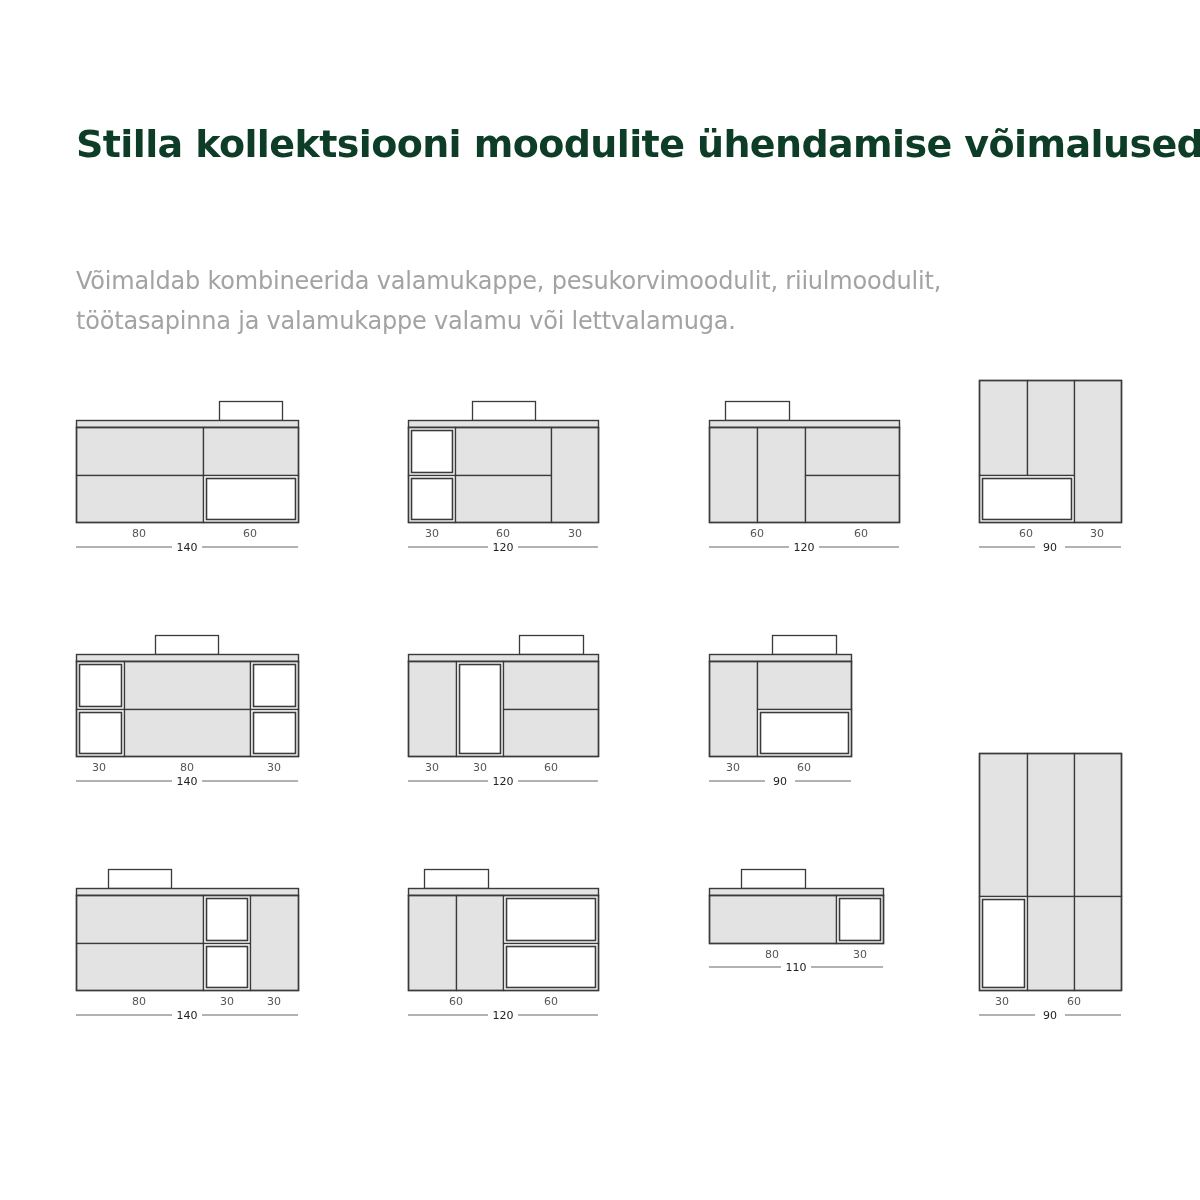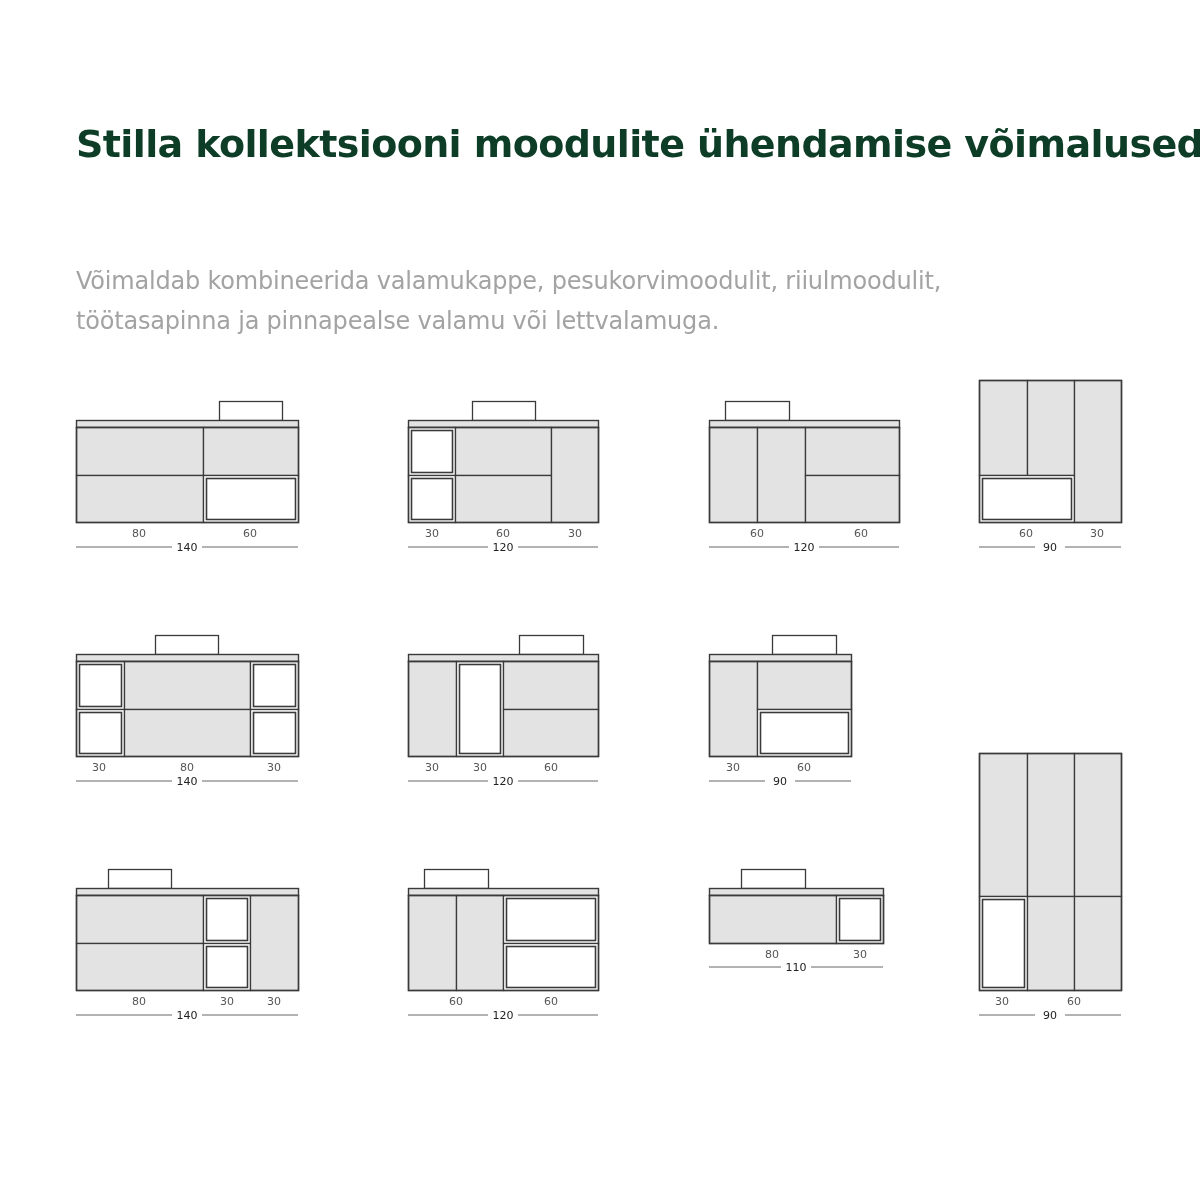--- a/index.html
+++ b/index.html
@@ -10,21 +10,21 @@
   #diagrams { position: absolute; left: 0; top: 0; }
   .dim-text { font-family: "DejaVu Sans", sans-serif; font-size: 11px; fill: #555555; }
   .total-text { font-family: "DejaVu Sans", sans-serif; font-size: 11px; fill: #222222; }
 </style>
 </head>
 <body>
 
 <div class="title">Stilla kollektsiooni moodulite ühendamise võimalused</div>
 <div class="subtitle">
   <span>Võimaldab kombineerida valamukappe, pesukorvimoodulit, riiulmoodulit,</span>
-  <span>töötasapinna ja pinnapealse valamu või lettvalamuga.</span>
+  <span>töötasapinna ja valamukappe valamu või lettvalamuga.</span>
 </div>
 
 <svg id="diagrams" width="1200" height="1200" viewBox="0 0 1200 1200" xmlns="http://www.w3.org/2000/svg">
     <g>
       <rect x="219.5" y="401.5" width="63" height="19" fill="#ffffff" stroke="#3a3a3a" stroke-width="1.3"></rect>
       <rect x="76.5" y="420.5" width="222" height="7" fill="#e3e3e3" stroke="#3a3a3a" stroke-width="1.4"></rect>
       <rect x="76.5" y="427.5" width="127" height="48" fill="#e3e3e3" stroke="#3a3a3a" stroke-width="1.3"></rect>
       <rect x="76.5" y="475.5" width="127" height="47" fill="#e3e3e3" stroke="#3a3a3a" stroke-width="1.3"></rect>
       <rect x="203.5" y="427.5" width="95" height="48" fill="#e3e3e3" stroke="#3a3a3a" stroke-width="1.3"></rect>
       <rect x="203.5" y="475.5" width="95" height="47" fill="#ffffff" stroke="#3a3a3a" stroke-width="1.3"></rect>

